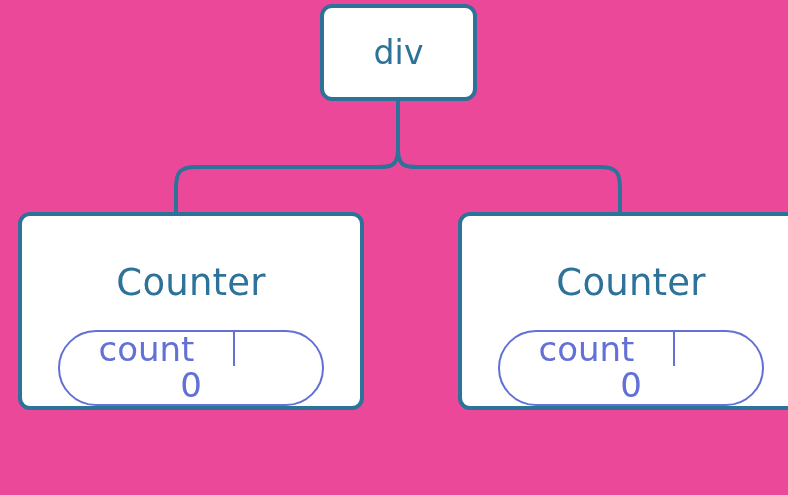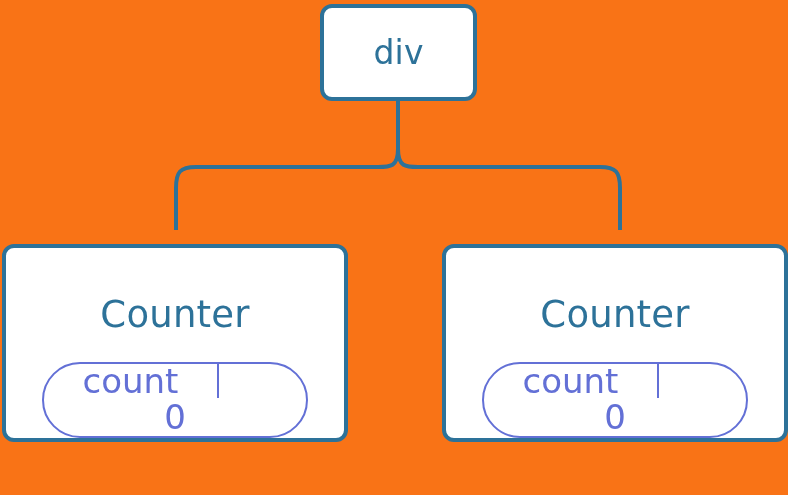--- a/index.html
+++ b/index.html
@@ -10,21 +10,21 @@
   body {
     width: 788px;
     height: 495px;
     overflow: hidden;
     font-family: "DejaVu Sans", "Liberation Sans", sans-serif;
   }
   #canvas {
     position: relative;
     width: 788px;
     height: 495px;
-    background: #f97316;
+    background: #ec4899;
     overflow: hidden;
   }
 
   
   #connectors {
     position: absolute;
     left: 0;
     top: 0;
     width: 788px;
     height: 495px;
@@ -53,24 +53,25 @@
   }
   .node-label-root {
     color: #2d7299;
     font-size: 33px;
     line-height: 1;
     letter-spacing: 0.2px;
   }
 
   
   .counter-node {
-    top: 244px;
+    top: 212px;
     width: 346px;
     height: 198px;
     justify-content: flex-start;
+    margin-left: 16px;
   }
   #counter-node-left  { left: 2px; }
   #counter-node-right { left: 442px; }
 
   .node-label-child {
     color: #2d7299;
     font-size: 37px;
     line-height: 1;
     letter-spacing: 0.2px;
     margin-top: 48px;

